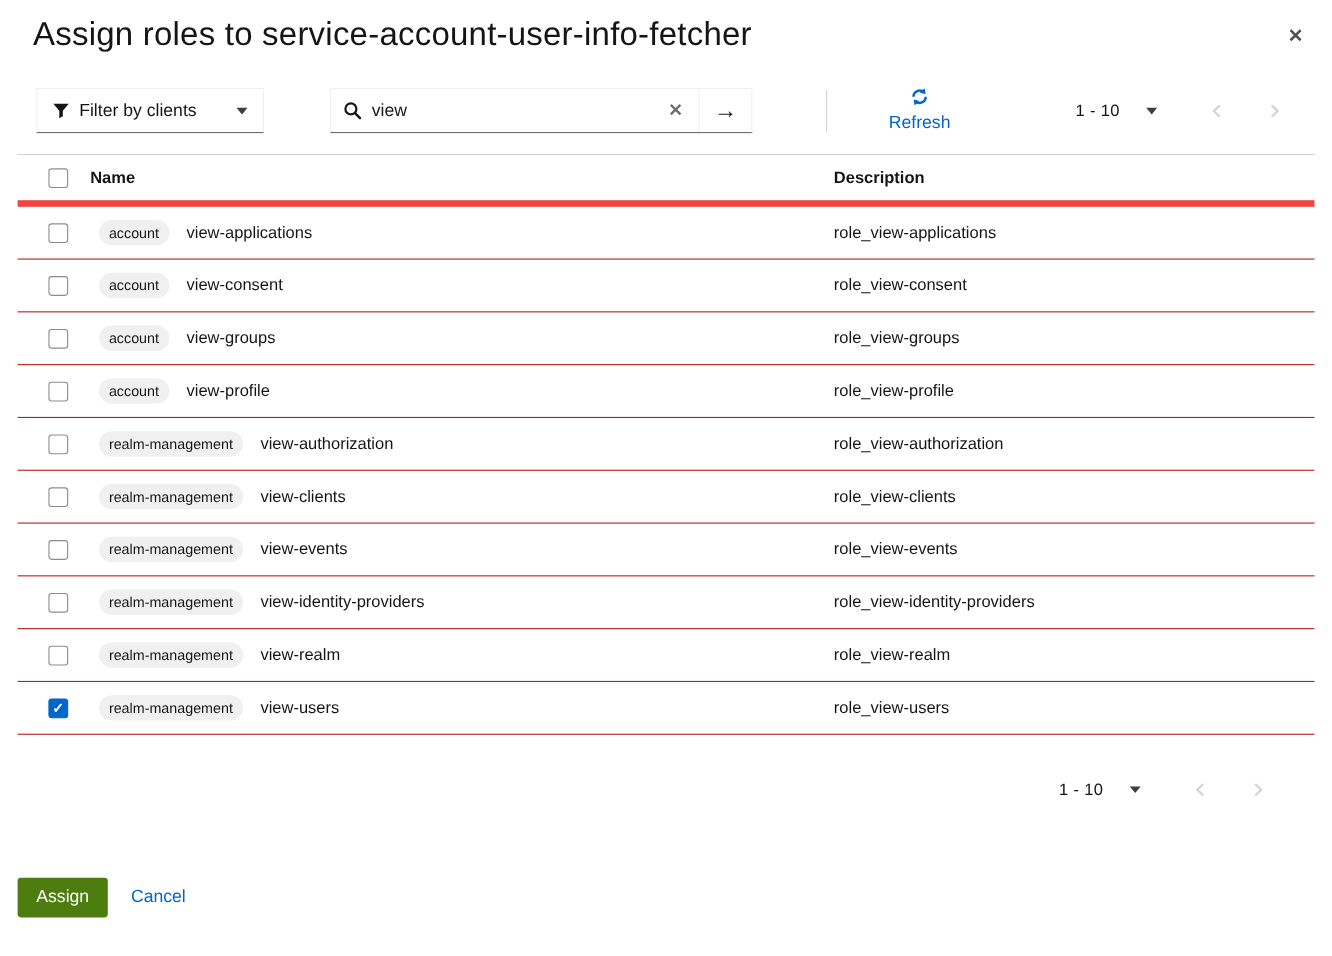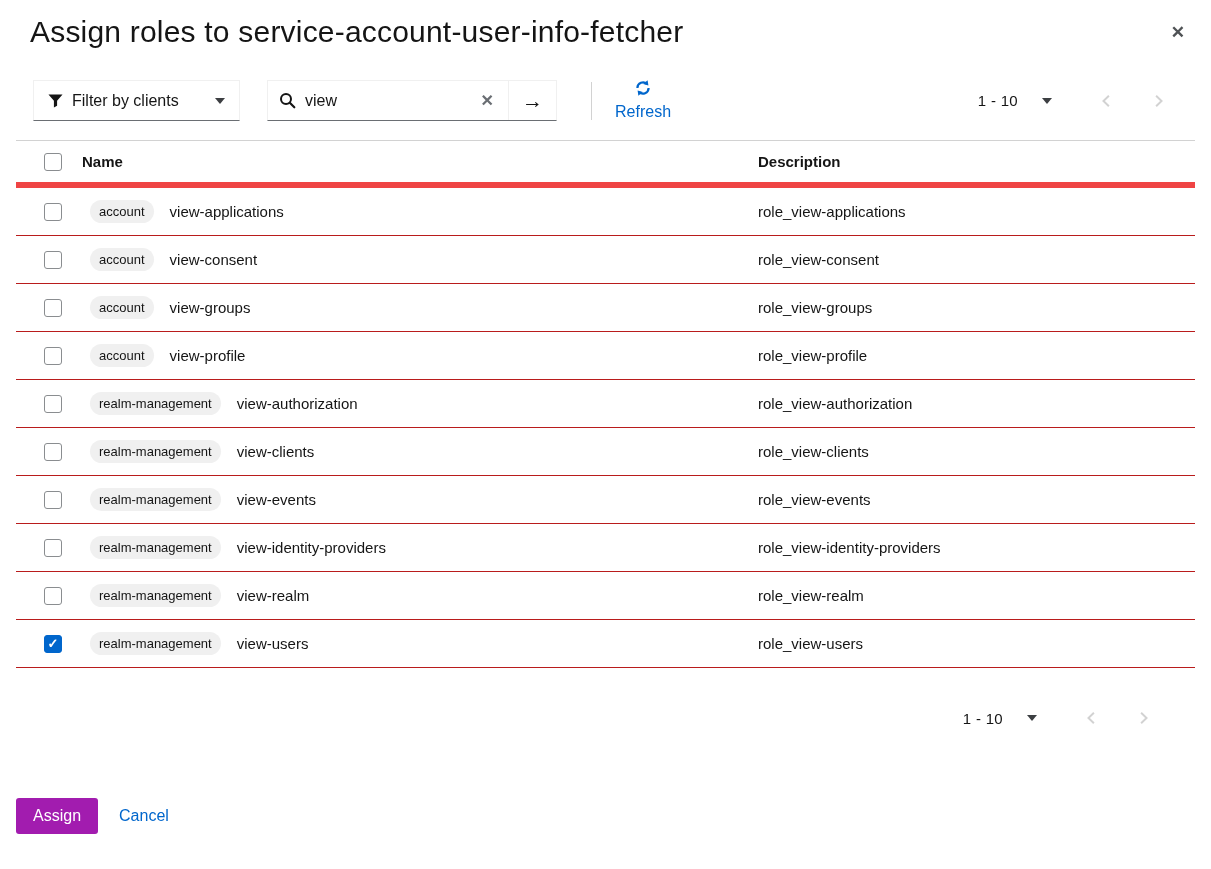--- a/index.html
+++ b/index.html
@@ -7,29 +7,29 @@
     font-family:"Liberation Sans", sans-serif; color:#151515; }
   .modal { position:relative; width:1211px; height:869px; }
 
   
   .modal-header { padding:16px 60px 0 30px; }
   .modal-title { font-size:30px; font-weight:500; line-height:32px; letter-spacing:.2px; }
   .close-btn { position:absolute; top:18px; right:20px; background:none; border:none;
     cursor:pointer; color:#4f5255; font-size:17px; font-weight:bold; line-height:1; padding:6px; }
 
   
-  .toolbar { display:flex; align-items:center; margin:32px 31px 0 33px; height:41px; }
+  .toolbar { display:flex; align-items:center; margin:32px 31px 0 33px; height:41px;gap:33px; }
   .select-toggle { display:flex; align-items:center; width:207px; height:41px;
     background:#fff; border:1px solid #f0f0f0; border-bottom:1px solid #6a6e73;
     padding:0 14px; cursor:pointer; font-size:16px; }
   .select-toggle .funnel { display:flex; margin-right:9px; }
   .select-toggle .label { flex:1; }
   .caret { display:inline-block; width:0; height:0; border-left:5px solid transparent;
     border-right:5px solid transparent; border-top:6px solid #3c3f42; }
-  .search-group { display:flex; align-items:center; width:290px; height:41px; margin-left:27px;
+  .search-group { display:flex; align-items:center; width:384px; height:41px; margin-left:27px;
     background:#fff; border:1px solid #f0f0f0; border-bottom:1px solid #6a6e73; }
   .search-group .mag { display:flex; margin:0 9px 0 11px; }
   .search-group input { flex:1; border:none; outline:none; font-size:16px; color:#151515;
     font-family:"Liberation Sans", sans-serif; min-width:0; background:transparent; }
   .clear-btn { border:none; background:none; color:#6a6e73; font-size:16px; font-weight:bold;
     padding:0 14px; cursor:pointer; line-height:1; }
   .arrow-btn { width:48px; height:39px; border:none; border-left:1px solid #f0f0f0;
     background:none; cursor:pointer; font-size:21px; color:#151515; line-height:1; }
   .v-divider { width:1px; height:38px; background:#d2d2d2; margin:0 23px 0 34px; }
   .refresh-btn { display:flex; align-items:center; gap:7px; border:none; background:none;
@@ -57,21 +57,21 @@
     background:#fff; display:inline-flex; align-items:center; justify-content:center; cursor:pointer; }
   .checkbox.checked { background:#0066cc; border-color:#0066cc; }
   .checkbox.checked::after { content:"✓"; color:#fff; font-size:13px; font-weight:bold; }
   .td-name { display:flex; align-items:center; padding-left:8px; }
   .badge { background:#f0f0f0; border-radius:30px; padding:4px 9px; font-size:13px; color:#151515; white-space:nowrap; }
   .role-name { margin-left:16px; font-size:15px; }
   .td-desc { font-size:15px; }
 
   
   .action-bar { margin:60px 0 0 16px; display:flex; align-items:center; }
-  .btn-primary { background:#a21caf; color:#fff; border:none; border-radius:3px;
+  .btn-primary { background:#4d7c0f; color:#fff; border:none; border-radius:3px;
     padding:9px 17px; font-size:16px; cursor:pointer; font-family:"Liberation Sans", sans-serif; }
   .btn-link { background:none; border:none; color:#0066cc; font-size:16px; margin-left:21px;
     cursor:pointer; font-family:"Liberation Sans", sans-serif; }
 
   svg { display:block; }
 </style>
 </head>
 <body>
 
 <div class="modal">

